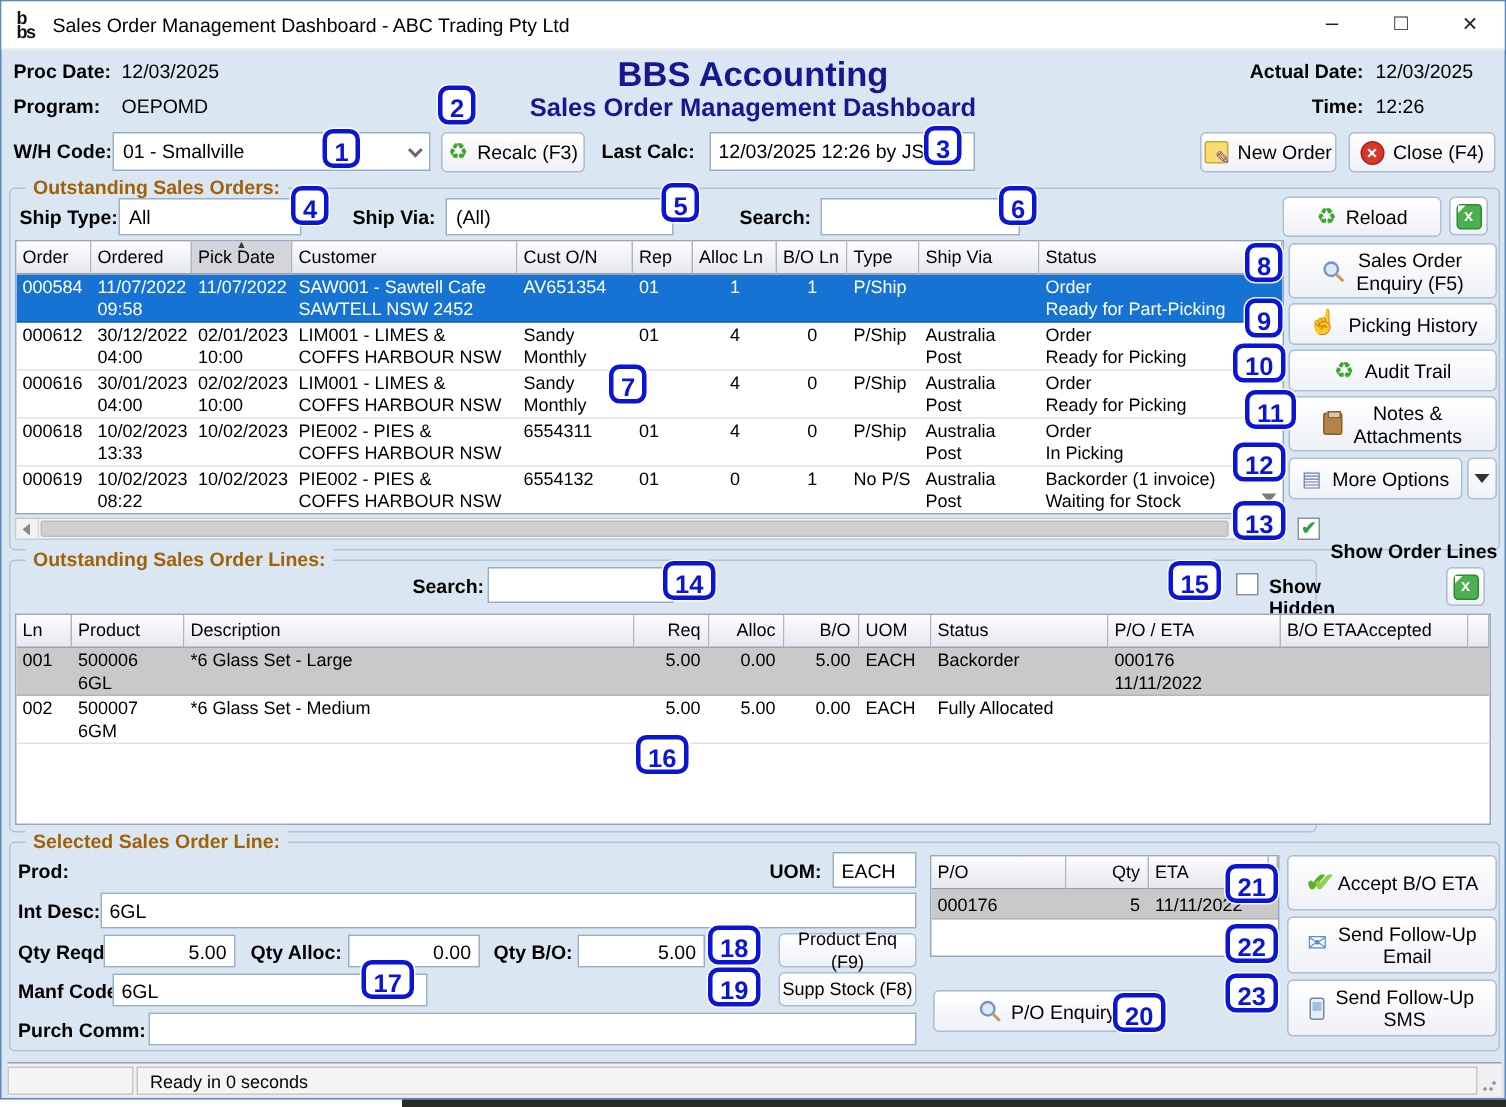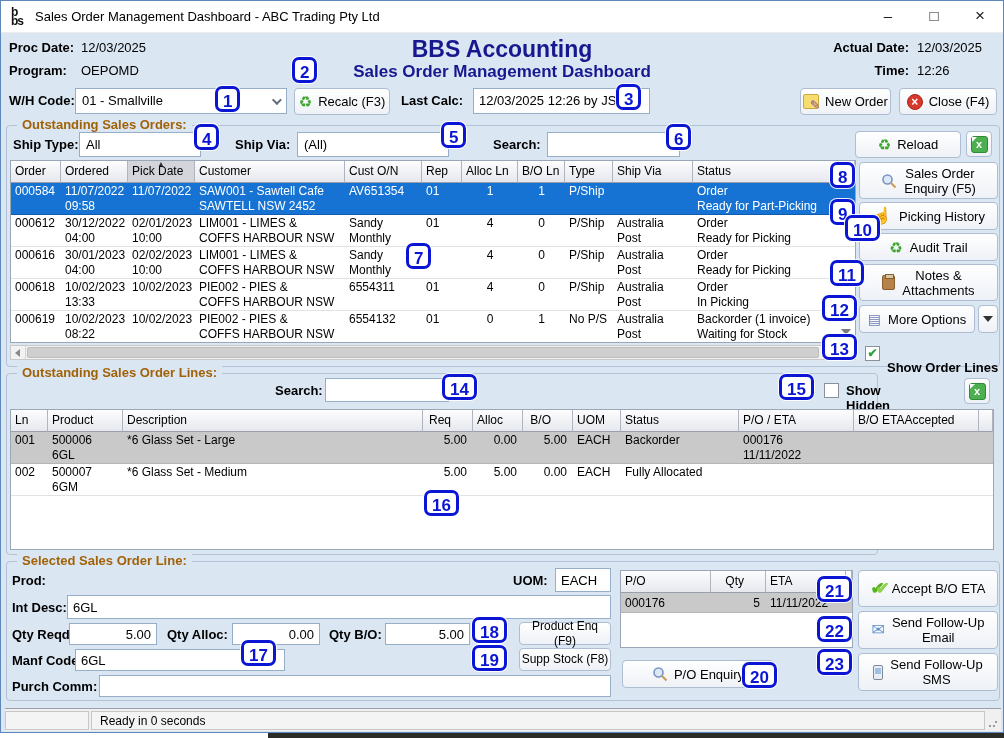--- a/index.html
+++ b/index.html
@@ -54,21 +54,21 @@
   
   .gb { position:absolute; border:1px solid #b3c3d6; border-radius:4px; }
   .gbt { position:absolute; top:-9px; left:10px; background:#dbe6f3; padding:0 5px; font-size:13px; font-weight:bold; color:#a16207; }
 
   
   .grid { position:absolute; background:#fff; border:1px solid #9aa7b8; overflow:hidden; }
   .ghead, .grow { display:grid; }
   .ghead { height:22px; }
   .ghead .hc { position:relative; background:linear-gradient(#fdfdfe,#e6e8ee); border-right:1px solid #b0b4bf; border-bottom:1px solid #9aa0ab; font-size:12px; color:#000; padding:3px 0 0 4px; white-space:nowrap; overflow:hidden; }
   .ghead .hc.pressed { background:#d3d5db; }
-  .ghead .hc.r { text-align:right; padding-right:21px; }
+  .ghead .hc.r { text-align:right; padding-right:5px; }
   .grow { height:32px; border-bottom:1px solid #e2e2e2; }
   .grow .c { font-size:12px; color:#000; padding:1px 0 0 4px; line-height:15px; white-space:nowrap; overflow:hidden; }
   .grow .c.ctr { text-align:center; padding-left:0; }
   .grow .c.r { text-align:right; padding-right:6px; padding-left:0; }
   .grow .c .l1,.grow .c .l2 { display:block; }
   .blue { color:#0000c8; }
   .red { color:#e10000; }
   .selrow { background:#1673d4; border-bottom:1px solid #0f5cb0; }
   .selrow .c, .selrow .c span, .selrow .blue, .selrow .red { color:#fff !important; }
   .grayrow { background:#c9c9c9; border-bottom:1px solid #b5b5b5; }
@@ -565,21 +565,21 @@
     <span class="lbl" style="position:absolute; left:5px; top:117px;">Purch Comm:</span>
     <div class="tin ro" style="left:92px; top:113px; width:512px; height:22px; padding-top:3px;"><span></span></div>
 
     <div class="btn" style="left:512px; top:60px; width:92px; height:23px;">
           <span style="font-size:12px;">Product Enq (F9)</span>
         </div>
     <div class="btn" style="left:512px; top:86px; width:92px; height:23px;">
           <span style="font-size:12px;">Supp Stock (F8)</span>
         </div>
 
-    <div class="grid" style="left:613px; top:8px; width:233px; height:78px;">
+    <div class="grid" style="left:613px; top:8px; width:233px; height:68px;">
       <div class="ghead pcols">
         <span class="hc">P/O</span>
         <span class="hc r">Qty</span>
         <span class="hc">ETA</span>
         <span class="hc"></span>
       </div>
       <div class="grow pcols pgrow grayrow">
         <span class="c"><span>000176</span></span>
         <span class="c r"><span>5</span></span>
         <span class="c"><span>11/11/2022</span></span>
@@ -619,21 +619,21 @@
 
 <span class="badge" style="left:215px; top:86px;">1</span>
 <span class="badge" style="left:292px; top:57px;">2</span>
 <span class="badge" style="left:616px; top:84px;">3</span>
 <span class="badge" style="left:194px; top:124px;">4</span>
 <span class="badge" style="left:441px; top:122px;">5</span>
 <span class="badge" style="left:666px; top:124px;">6</span>
 <span class="badge" style="left:406px; top:243px;">7</span>
 <span class="badge" style="left:830px; top:162px;">8</span>
 <span class="badge" style="left:830px; top:199px;">9</span>
-<span class="badge" style="left:822px; top:215px;margin-left:23px;">10</span>
+<span class="badge" style="left:822px; top:229px;">10</span>
 <span class="badge" style="left:830px; top:260px;">11</span>
 <span class="badge" style="left:822px; top:295px;">12</span>
 <span class="badge" style="left:822px; top:334px;">13</span>
 <span class="badge" style="left:442px; top:374px;">14</span>
 <span class="badge" style="left:779px; top:374px;">15</span>
 <span class="badge" style="left:424px; top:490px;">16</span>
 <span class="badge" style="left:241px; top:640px;">17</span>
 <span class="badge" style="left:472px; top:617px;">18</span>
 <span class="badge" style="left:472px; top:645px;">19</span>
 <span class="badge" style="left:742px; top:662px;">20</span>

